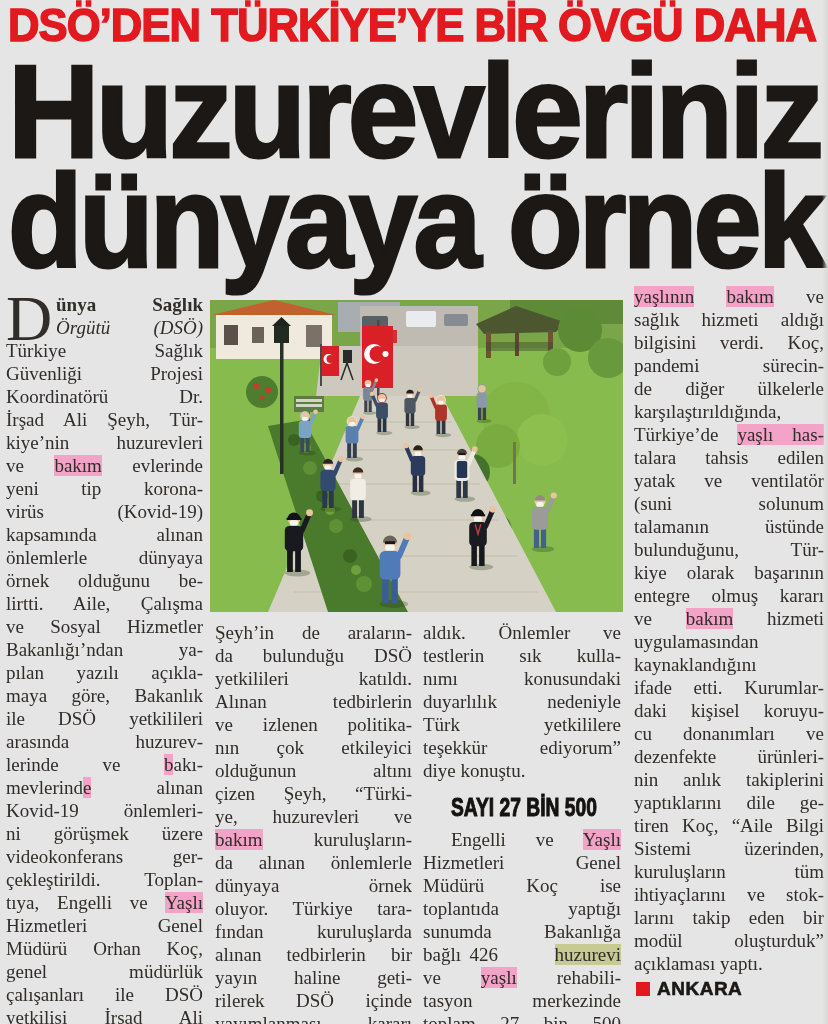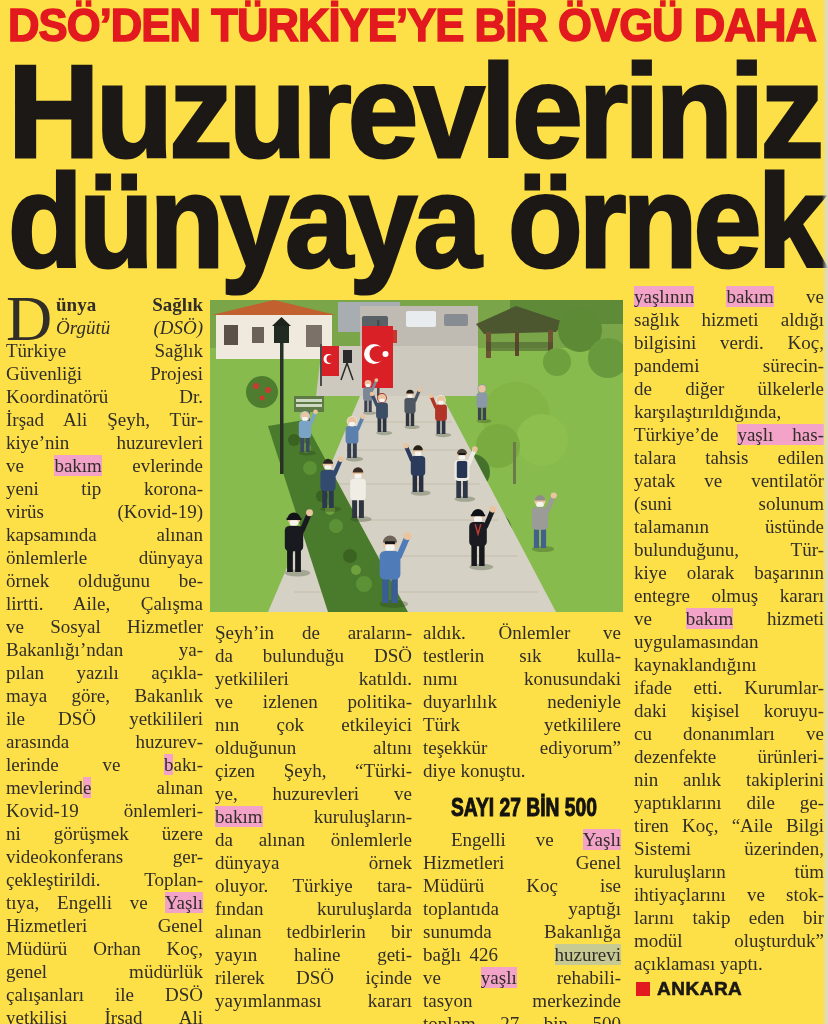--- a/index.html
+++ b/index.html
@@ -1,18 +1,18 @@
 <!DOCTYPE html>
 <html><head>
 <meta charset="utf-8">
 <style>
   html,body{margin:0;padding:0;background:#888;}
   .page{
     position:relative;width:828px;height:1024px;margin:0 auto;
-    background:#fde047;overflow:hidden;
+    background:#e5e5e5;overflow:hidden;
     font-family:"Liberation Serif", serif;color:#312d29;
   }
   .edge-shade{position:absolute;right:0;top:0;width:6px;height:100%;
     background:linear-gradient(to left,#d9d9d6,rgba(255,255,255,0));}
   
   .kicker{
     position:absolute;left:8px;top:2px;white-space:nowrap;display:inline-block;
     font-family:"Liberation Sans", sans-serif;font-weight:bold;
     font-size:46px;line-height:1.0;color:#e2191f;
     -webkit-text-stroke:1.5px #e2191f;letter-spacing:-1px;
@@ -386,20 +386,21 @@
         <div class="tl"><span>çalışanları ile DSÖ</span></div>
         <div class="tl"><span>yetkilisi İrşad Ali</span></div>
       </div>
   </div>
 
   <div class="col col2">
     <div>
         <div class="tl"><span>Şeyh’in de araların-</span></div>
         <div class="tl"><span>da bulunduğu DSÖ</span></div>
         <div class="tl"><span>yetkilileri katıldı.</span></div>
+        <div class="tl"><span>Alınan tedbirlerin</span></div>
         <div class="tl"><span>ve izlenen politika-</span></div>
         <div class="tl"><span>nın çok etkileyici</span></div>
         <div class="tl"><span>olduğunun altını</span></div>
         <div class="tl"><span>çizen Şeyh, “Türki-</span></div>
         <div class="tl"><span>ye, huzurevleri ve</span></div>
         <div class="tl"><span class="hl-pink">bakım</span><span> kuruluşların-</span></div>
         <div class="tl"><span>da alınan önlemlerle</span></div>
         <div class="tl"><span>dünyaya örnek</span></div>
         <div class="tl"><span>oluyor. Türkiye tara-</span></div>
         <div class="tl"><span>fından kuruluşlarda</span></div>

